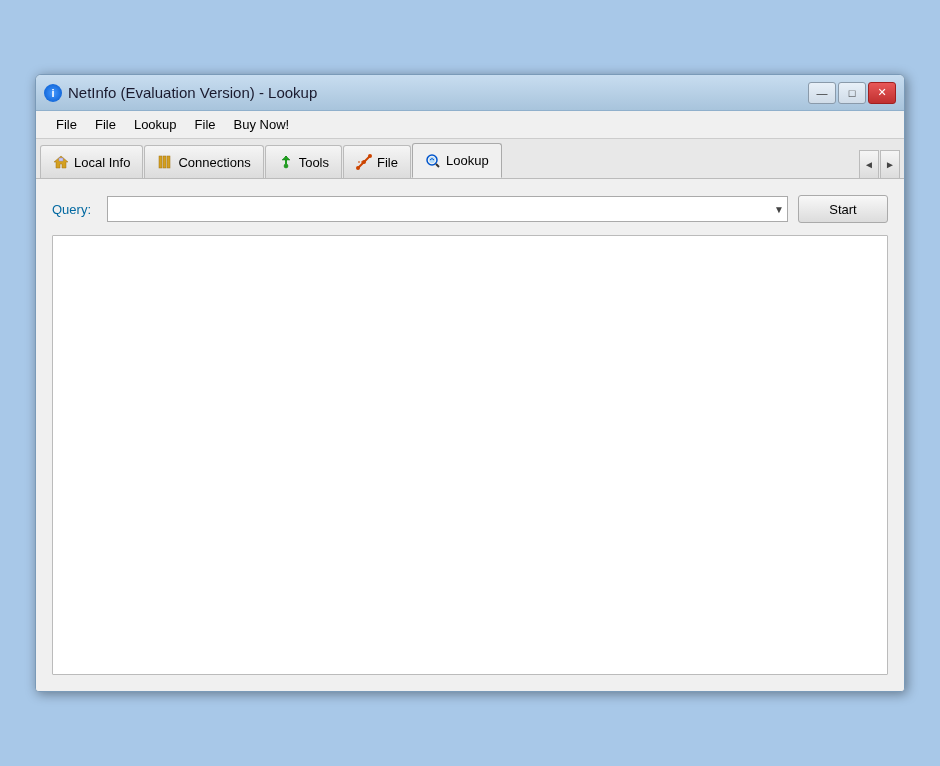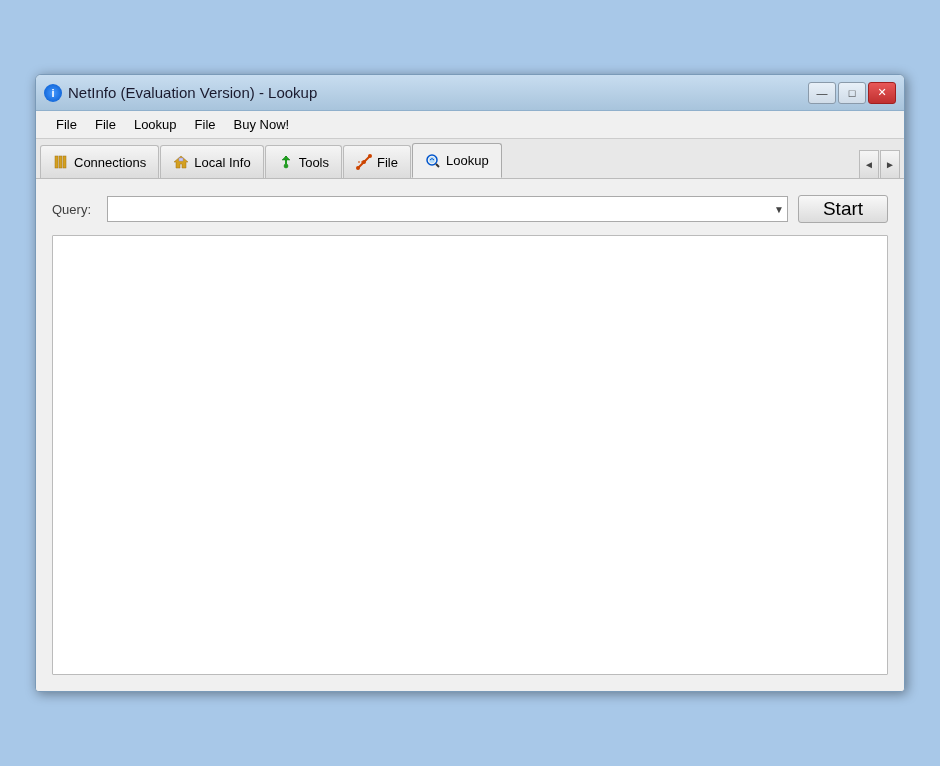--- a/index.html
+++ b/index.html
@@ -177,21 +177,21 @@
     
     .query-row {
       display: flex;
       align-items: center;
       gap: 10px;
       margin-bottom: 12px;
     }
 
     .query-label {
       font-size: 13px;
-      color: #404040;
+      color: #0369a1;
       min-width: 45px;
     }
 
     .query-input-wrap {
       flex: 1;
       position: relative;
     }
 
     .query-dropdown {
       width: 100%;
@@ -213,21 +213,21 @@
       color: #444;
       pointer-events: none;
     }
 
     .start-btn {
       width: 90px;
       height: 28px;
       border: 1px solid #aaa;
       background: linear-gradient(to bottom, #f8f8f8, #dcdcdc);
       border-radius: 3px;
-      font-size: 19px;
+      font-size: 13px;
       cursor: pointer;
       color: #000;
     }
 
     
     .output-area {
       border: 1px solid #bbb;
       background: white;
       height: 440px;
       border-radius: 1px;
@@ -258,36 +258,36 @@
     <div class="menu-item">Lookup</div>
     <div class="menu-item">File</div>
     <div class="menu-item">Buy Now!</div>
   </div>
 
   <div class="tab-bar">
 
     <div class="tab">
       <span class="tab-icon">
         <svg viewBox="0 0 16 16" xmlns="http://www.w3.org/2000/svg">
+          <polygon points="8,2 1,8 3,8 3,14 7,14 7,10 9,10 9,14 13,14 13,8 15,8" fill="#d4a020" stroke="#a07010" stroke-width="0.5"></polygon>
+          <rect x="6" y="4" width="4" height="3" fill="#c8c8ff" stroke="#8888cc" stroke-width="0.5"></rect>
+        </svg>
+      </span>
+      <span>Local Info</span>
+    </div>
+
+    <div class="tab">
+      <span class="tab-icon">
+        <svg viewBox="0 0 16 16" xmlns="http://www.w3.org/2000/svg">
           <rect x="2" y="2" width="3" height="12" fill="#d4a020" stroke="#a07010" stroke-width="0.5"></rect>
           <rect x="6" y="2" width="3" height="12" fill="#d4a020" stroke="#a07010" stroke-width="0.5"></rect>
           <rect x="10" y="2" width="3" height="12" fill="#d4a020" stroke="#a07010" stroke-width="0.5"></rect>
         </svg>
       </span>
       <span>Connections</span>
-    </div>
-
-    <div class="tab">
-      <span class="tab-icon">
-        <svg viewBox="0 0 16 16" xmlns="http://www.w3.org/2000/svg">
-          <polygon points="8,2 1,8 3,8 3,14 7,14 7,10 9,10 9,14 13,14 13,8 15,8" fill="#d4a020" stroke="#a07010" stroke-width="0.5"></polygon>
-          <rect x="6" y="4" width="4" height="3" fill="#c8c8ff" stroke="#8888cc" stroke-width="0.5"></rect>
-        </svg>
-      </span>
-      <span>Local Info</span>
     </div>
 
     <div class="tab">
       <span class="tab-icon">
         <svg viewBox="0 0 16 16" xmlns="http://www.w3.org/2000/svg">
           <circle cx="8" cy="12" r="2" fill="#20a020" stroke="#108010" stroke-width="0.5"></circle>
           <line x1="8" y1="2" x2="8" y2="10" stroke="#20a020" stroke-width="2"></line>
           <polygon points="4,6 8,2 12,6" fill="#20a020" stroke="#108010" stroke-width="0.5"></polygon>
         </svg>
       </span>

